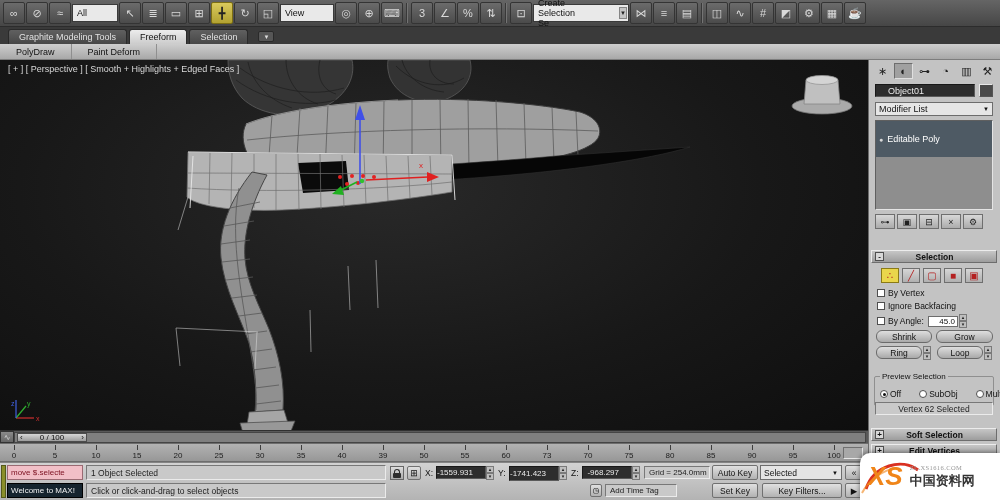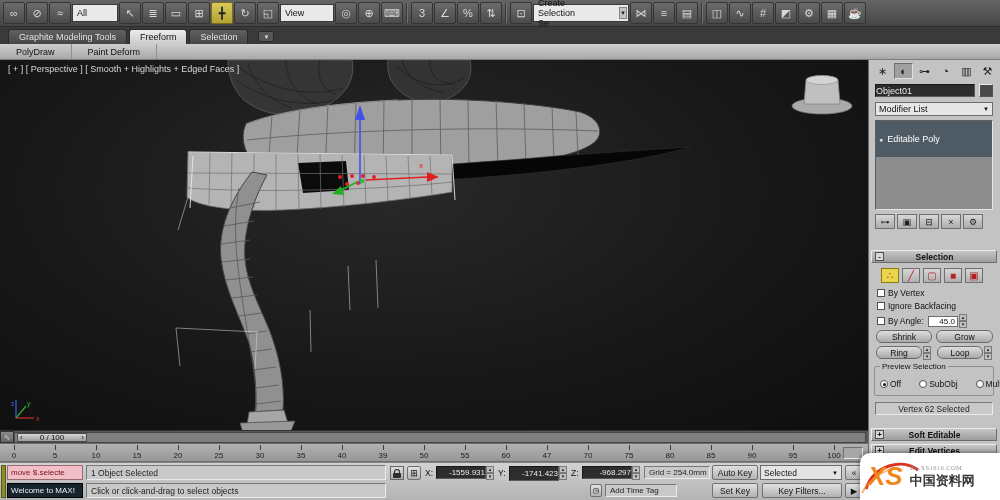--- a/index.html
+++ b/index.html
@@ -55,21 +55,21 @@
   #ruler-end { position:absolute; left:843px; top:3px; width:20px; height:12px; background:#a8a8a8;
     border:1px solid; border-color:#6f6f6f #e6e6e6 #e6e6e6 #6f6f6f; }
 
   
   #statusbar { position:absolute; left:0; top:462px; width:1000px; height:38px;
     background:linear-gradient(#d2d2d2,#b3b3b3); border-top:1px solid #858585; }
   #statusbar > * { position:absolute; }
   .sunken { background:#c9c9c9; border:1px solid; border-color:#787878 #ebebeb #ebebeb #787878;
     font-size:8.5px; color:#222; display:flex; align-items:center; padding:0 4px; overflow:hidden; white-space:nowrap; }
   .darkfield { background:#2d2d2d; color:#eaeaea; border:1px solid; border-color:#181818 #5a5a5a #5a5a5a #181818;
-    font-size:8px; display:flex; align-items:center; justify-content:flex-end; padding:0 0; overflow:hidden; }
+    font-size:8px; display:flex; align-items:center; justify-content:flex-end; padding:0 12px; overflow:hidden; }
   .gbtn { background:linear-gradient(#e0e0e0,#b2b2b2); border:1px solid #717171; border-radius:2px;
     font-size:8.5px; color:#111; display:flex; align-items:center; justify-content:center; }
   .spin { display:flex; flex-direction:column; width:8px; }
   .spin span { font-size:5px; line-height:5px; height:7px; background:#bfbfbf; border:1px solid #7a7a7a;
     color:#222; text-align:center; overflow:hidden; }
   .slabel { font-size:8.5px; color:#111; }
   #macro-line { background:#f2bfc7; border:1px solid #9a6a72; color:#7c1020; font-size:8px;
     display:flex; align-items:center; padding:0 3px; overflow:hidden; white-space:nowrap; }
   #listener-line { background:#16242e; border:1px solid #000; color:#f0f0f0; font-size:8px;
     display:flex; align-items:center; padding:0 3px; overflow:hidden; white-space:nowrap; }
@@ -365,21 +365,21 @@
     <div class="tick" style="left:465px">
         <span class="tl"></span>
         <span class="tn">55</span>
       </div>
     <div class="tick" style="left:506px">
         <span class="tl"></span>
         <span class="tn">60</span>
       </div>
     <div class="tick" style="left:547px">
         <span class="tl"></span>
-        <span class="tn">47</span>
+        <span class="tn">73</span>
       </div>
     <div class="tick" style="left:588px">
         <span class="tl"></span>
         <span class="tn">70</span>
       </div>
     <div class="tick" style="left:629px">
         <span class="tl"></span>
         <span class="tn">75</span>
       </div>
     <div class="tick" style="left:670px">
@@ -475,21 +475,21 @@
     <span class="spin" style="position:absolute; left:54px; top:286px;">
       <span>▴</span>
         <span>▾</span>
     </span>
     <div class="pbtn" style="left:68px; top:286px; width:46px;">Loop</div>
     <span class="spin" style="position:absolute; left:115px; top:286px;">
       <span>▴</span>
         <span>▾</span>
     </span>
 
-    <div style="left:5px; top:306px; width:120px; height:30px; border:1px solid #8f8f8f; border-radius:2px;">
+    <div style="left:5px; top:316px; width:120px; height:30px; border:1px solid #8f8f8f; border-radius:2px;">
       <span style="position:absolute; top:-5px; left:5px; background:#c3c3c3; font-size:8px; color:#111; padding:0 2px;">Preview Selection</span>
       <div style="display:flex; align-items:center; gap:18px; margin:12px 0 0 5px; font-size:8.5px; color:#111;">
         <span style="display:inline-flex; align-items:center;">
           <span class="radio sel"></span>
           <span>Off</span>
         </span>
         <span style="display:inline-flex; align-items:center;">
           <span class="radio"></span>
           <span>SubObj</span>
         </span>
@@ -497,21 +497,21 @@
           <span class="radio"></span>
           <span>Multi</span>
         </span>
       </div>
     </div>
 
     <div class="sunken" style="left:6px; top:342px; width:118px; height:13px; justify-content:center; font-size:8.5px;">Vertex 62 Selected</div>
 
     <div class="rollout" style="top:368px">
       <span class="rbox">+</span>
-      <span class="rtitle">Soft Editable</span>
+      <span class="rtitle">Soft Selection</span>
     </div>
     <div class="rollout" style="top:384px">
       <span class="rbox">+</span>
       <span class="rtitle">Edit Vertices</span>
     </div>
   </div>
 
   <div id="statusbar">
     <div style="left:1px; top:2px; width:5px; height:33px; background:#8a8f2a; border:1px solid #55591a;"></div>
     <div id="macro-line" style="left:7px; top:2px; width:76px; height:15px;">move $.selecte</div>

